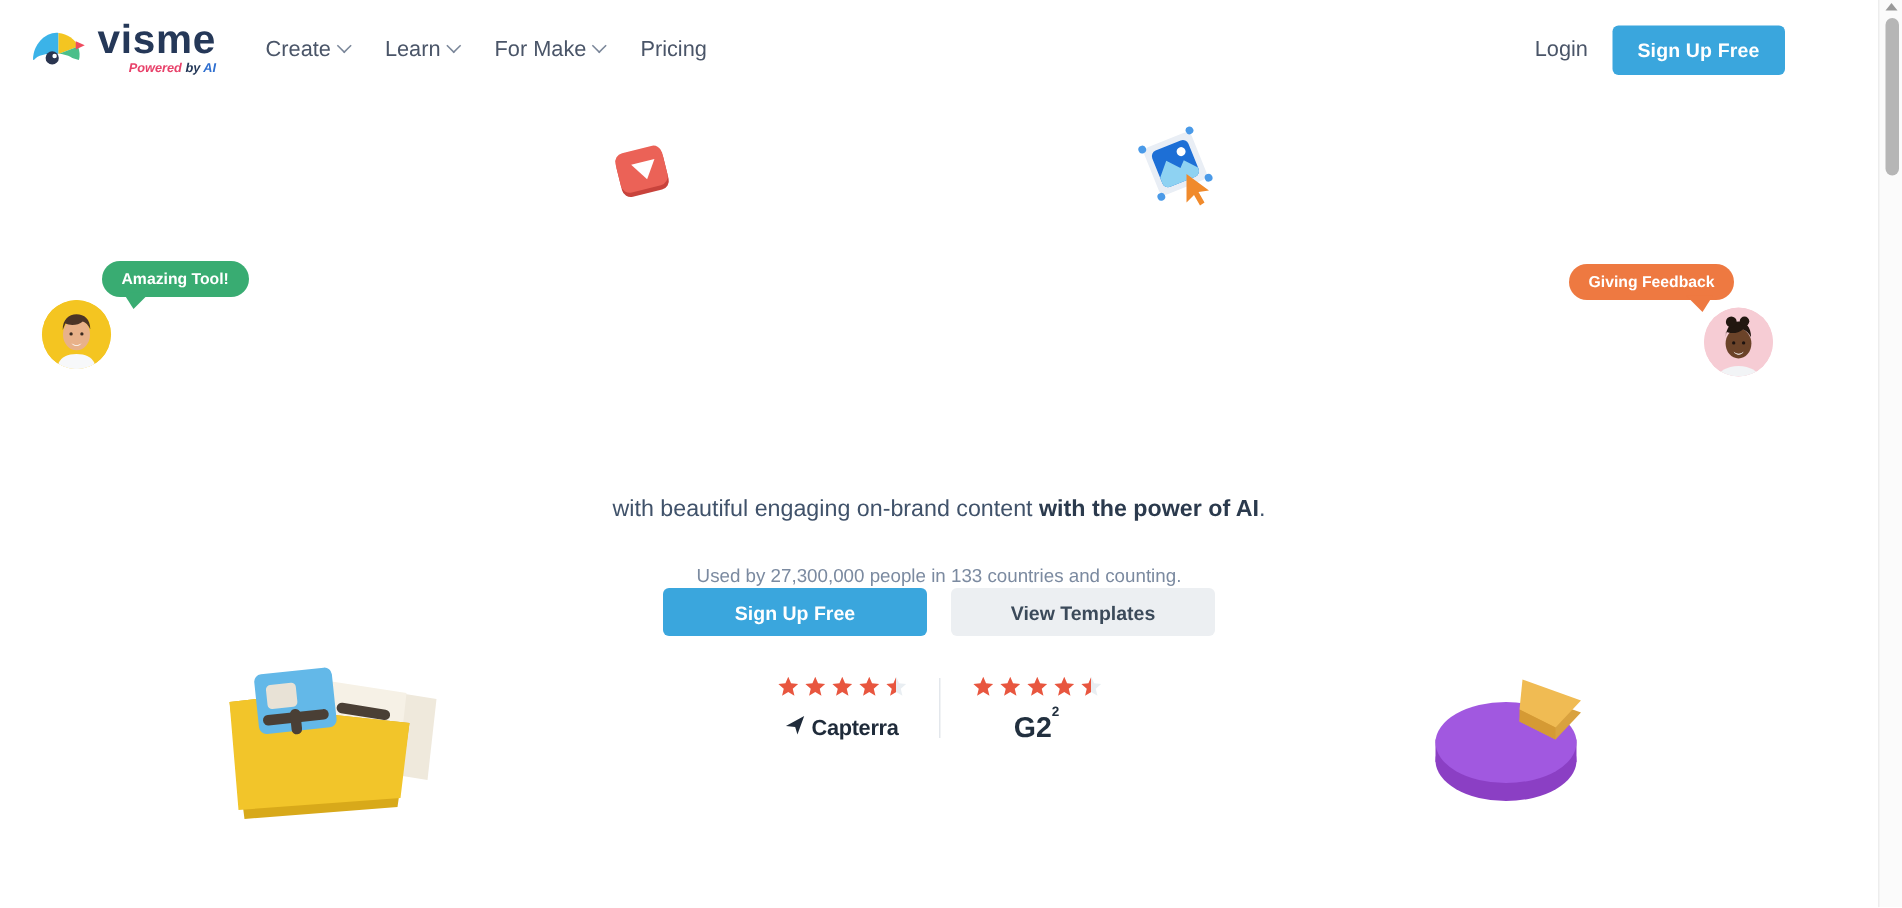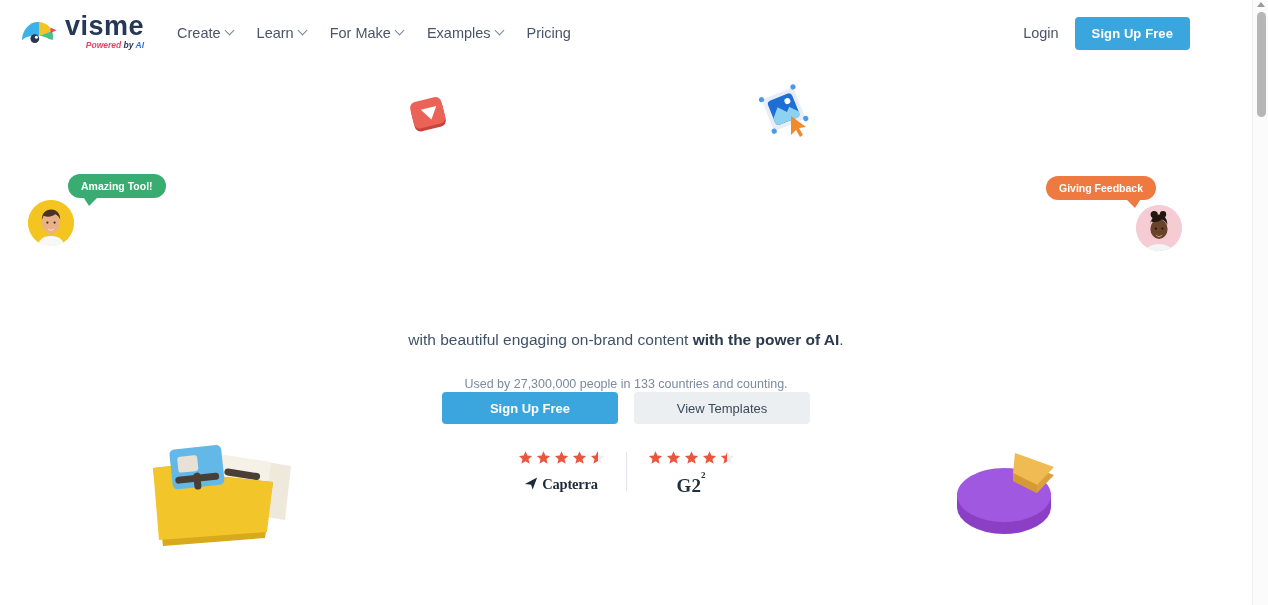--- a/index.html
+++ b/index.html
@@ -76,35 +76,35 @@
     position:absolute; top:392px; left:0; width:1252px;
     display:flex; justify-content:center; gap:16px;
   }
   .btn-primary {
     width:176px; height:32px; background:#3aa6dd; color:#fff;
     border:none; border-radius:4px; font-size:13px; font-weight:700;
     cursor:pointer; font-family:"Liberation Sans", sans-serif;
   }
   .btn-secondary {
     width:176px; height:32px; background:#eceff2; color:#3b4a5a;
-    border:none; border-radius:4px; font-size:13px; font-weight:400;
+    border:none; border-radius:4px; font-size:13px; font-weight:700;
     cursor:pointer; font-family:"Liberation Sans", sans-serif;
   }
 
   
   .ratings {
     position:absolute; top:450px; left:0; width:1252px;
     display:flex; justify-content:center; align-items:stretch;
   }
   .rating-card { width:105px; display:flex; flex-direction:column; align-items:center; padding:0 18px; }
   .rating-divider { width:1px; background:#e3e7ec; margin:2px 12px 4px; }
   .stars { display:flex; gap:3px; margin-bottom:11px; }
   .star { width:15px; height:15px; position:relative; display:inline-block; }
   .star svg { display:block; }
-  .brand-row { display:flex; gap:3px;font-family:Liberation Serif, serif; }
+  .brand-row { display:flex; align-items:center; gap:3px; }
   .capterra-name { font-size:14.5px; font-weight:700; color:#1f2b3a; letter-spacing:-.2px; }
   .g2-logo { font-size:19px; font-weight:700; color:#22303f; line-height:1; position:relative; }
   .g2-logo sup { font-size:9px; font-weight:700; position:relative; top:-7px; left:0px; }
 
   
   .bubble-left { position:absolute; left:68px; top:174px; }
   .bubble-right { position:absolute; left:1046px; top:176px; }
   .bubble {
     position:relative; border-radius:13px; padding:6px 13px;
     font-size:10.5px; font-weight:700; color:#fff; white-space:nowrap;
@@ -185,24 +185,20 @@
       <div class="nav-item">
         <span>Create</span>
         <span class="chev"></span>
       </div>
       <div class="nav-item">
         <span>Learn</span>
         <span class="chev"></span>
       </div>
       <div class="nav-item">
         <span>For Make</span>
-        <span class="chev"></span>
-      </div>
-      <div class="nav-item">
-        <span>Examples</span>
         <span class="chev"></span>
       </div>
       <div class="nav-item">
         <span>Pricing</span>
       </div>
     </nav>
 
     <div class="header-right">
       <span class="login-link">Login</span>
       <button class="signup-btn">Sign Up Free</button>

